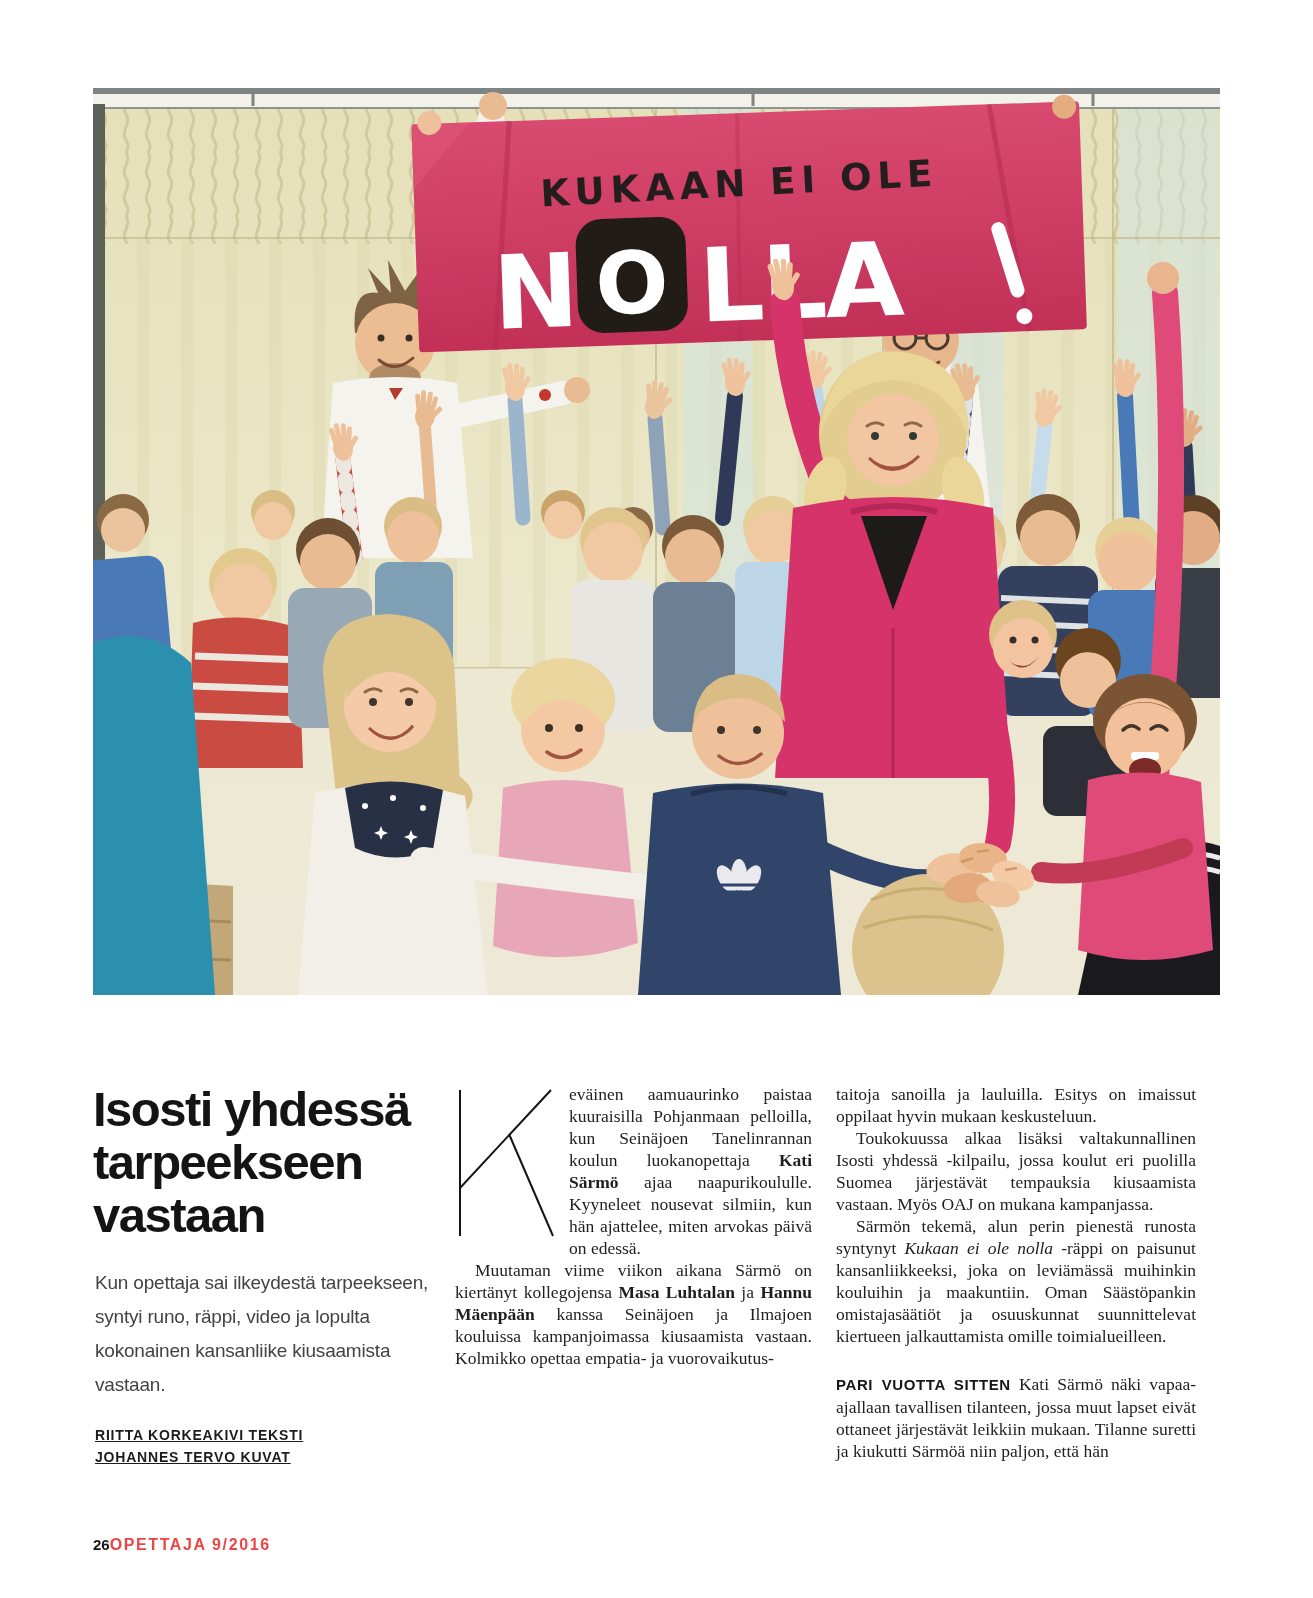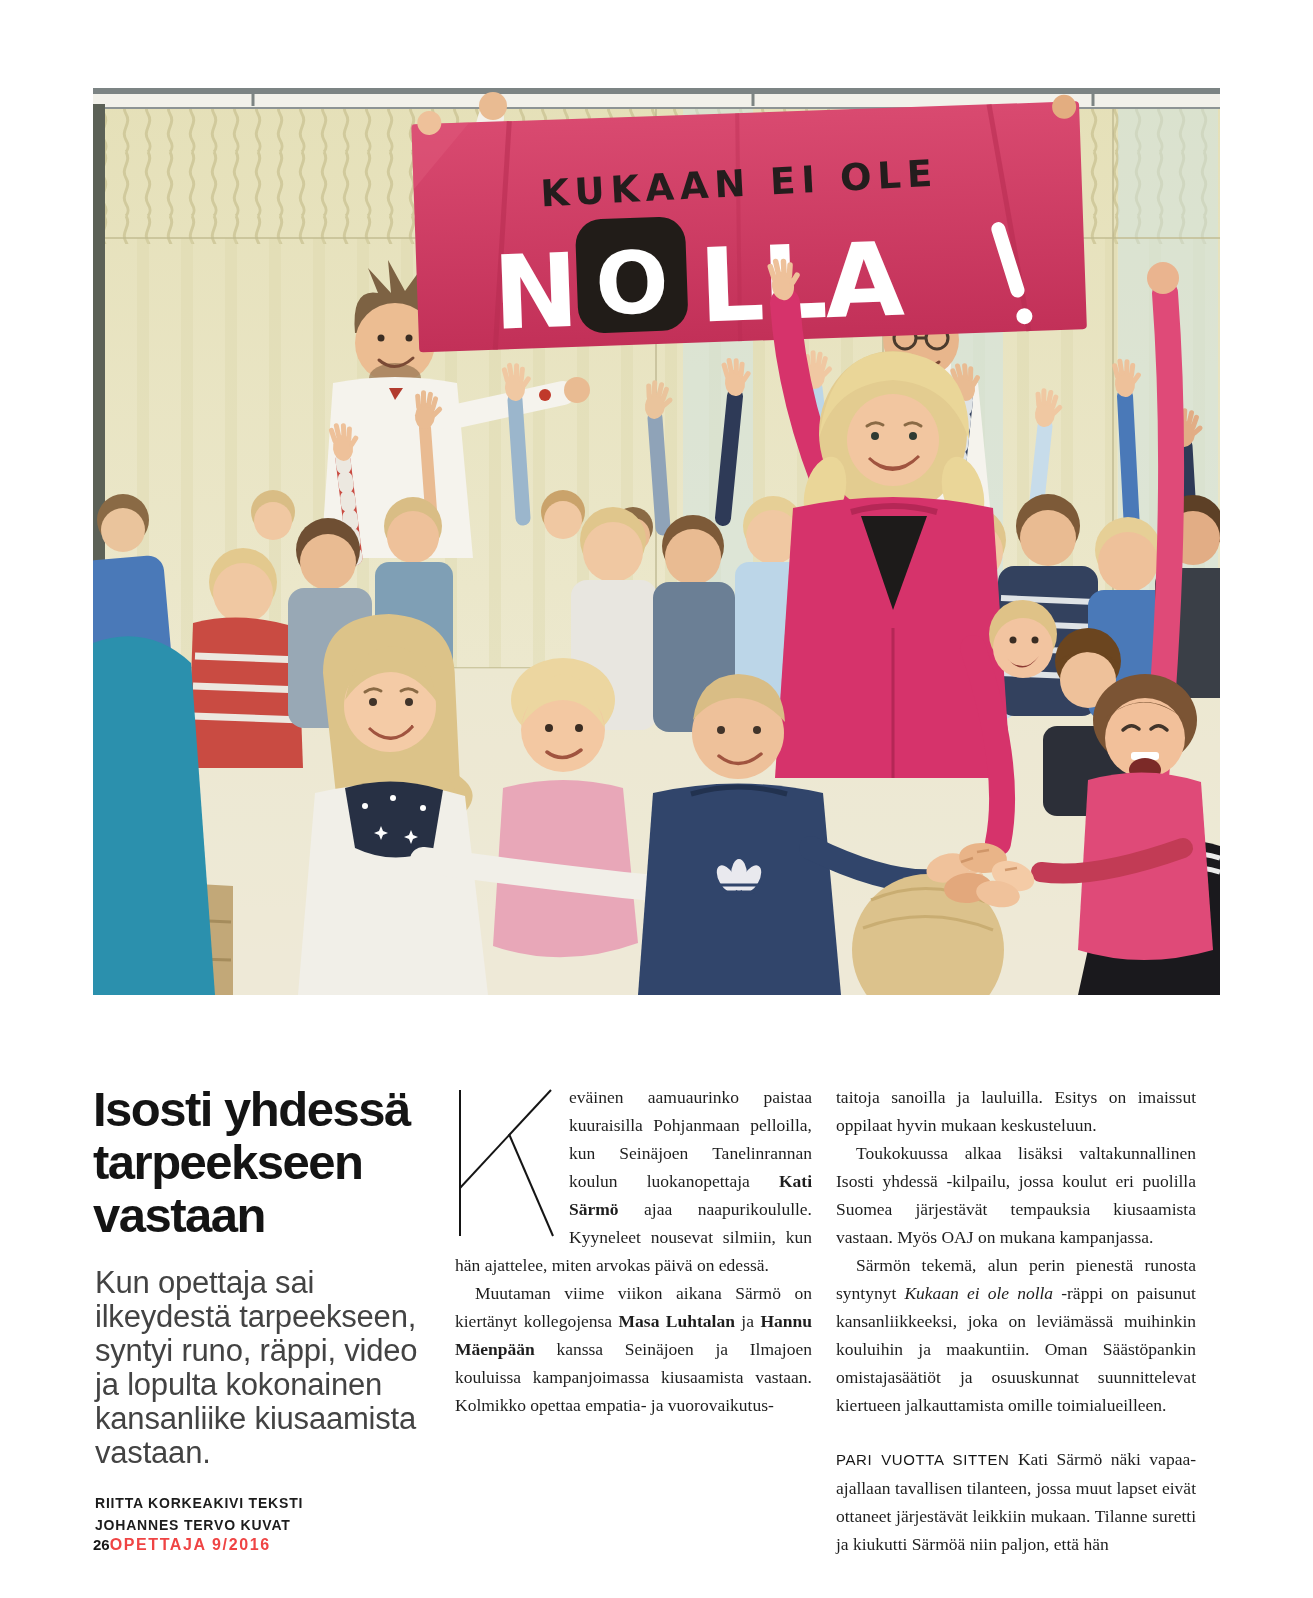--- a/index.html
+++ b/index.html
@@ -8,30 +8,30 @@
   .photo-wrap{position:absolute;left:93px;top:88px;width:1127px;height:907px;overflow:hidden;background:#e8e3c0;}
   .photo-wrap svg{display:block;width:1127px;height:907px;}
 
   .content{position:absolute;left:93px;top:1083px;width:1103px;display:flex;}
   .col-left{width:340px;margin-right:22px;}
   .col-mid{width:357px;margin-right:24px;}
   .col-right{width:360px;}
 
   h1{margin:0;font-size:49px;line-height:53px;font-weight:bold;letter-spacing:-1.5px;color:#141414;}
   h1 span{display:block;}
-  .standfirst{margin:24px 0 0 2px;font-size:31px;line-height:34px;font-weight:400;color:#434343;letter-spacing:-0.2px;}
-  .byline{margin:22px 0 16px 2px;font-size:14px;line-height:22px;font-weight:bold;color:#1c1c1c;letter-spacing:0.8px;}
-
-  .body{font-family:"Liberation Serif", serif;font-size:17.5px;line-height:28px;color:#1e1e1e;text-align:justify;}
+  .standfirst{margin:24px 0 0 2px;font-size:19px;line-height:34px;font-weight:400;color:#434343;letter-spacing:-0.2px;}
+  .byline{margin:22px 0 16px 2px;font-size:14px;line-height:22px;font-weight:bold;color:#1c1c1c;letter-spacing:0.8px;text-decoration:underline;}
+
+  .body{font-family:"Liberation Serif", serif;font-size:17.5px;line-height:22px;color:#1e1e1e;text-align:justify;}
   .body p{margin:0;}
   .body p.indent{text-indent:20px;}
   .body p.section{margin-top:26px;}
   .seg-b{font-weight:bold;}
   .seg-i{font-style:italic;}
-  .seg-lead{font-family:"Liberation Sans", sans-serif;font-weight:normal;font-size:15px;letter-spacing:0.6px;color:#161616;}
+  .seg-lead{font-family:"Liberation Sans", sans-serif;font-weight:bold;font-size:15px;letter-spacing:0.6px;color:#161616;}
 
   .dropcap{float:left;width:100px;height:150px;margin:5px 14px 2px 0;position:relative;}
   .dropcap svg{display:block;width:100px;height:150px;}
 
   .footer{position:absolute;left:93px;top:1512px;width:1103px;display:flex;align-items:baseline;margin-top:24px;}
   .page-num{font-size:15px;font-weight:bold;color:#161616;}
   .issue{font-size:16px;font-weight:bold;color:#ef4444;letter-spacing:1.6px;}
 </style>
 </head>
 <body>

